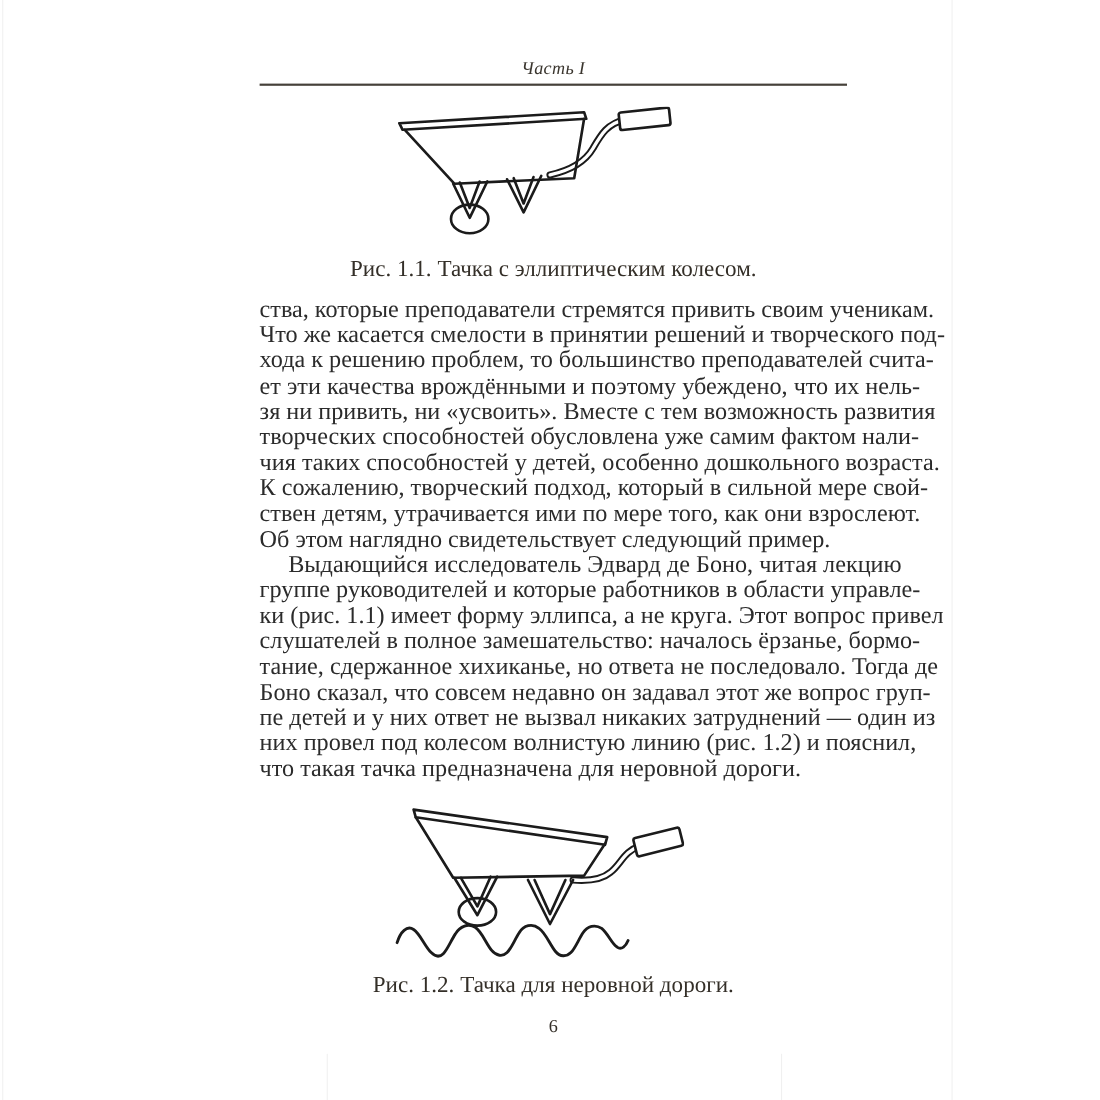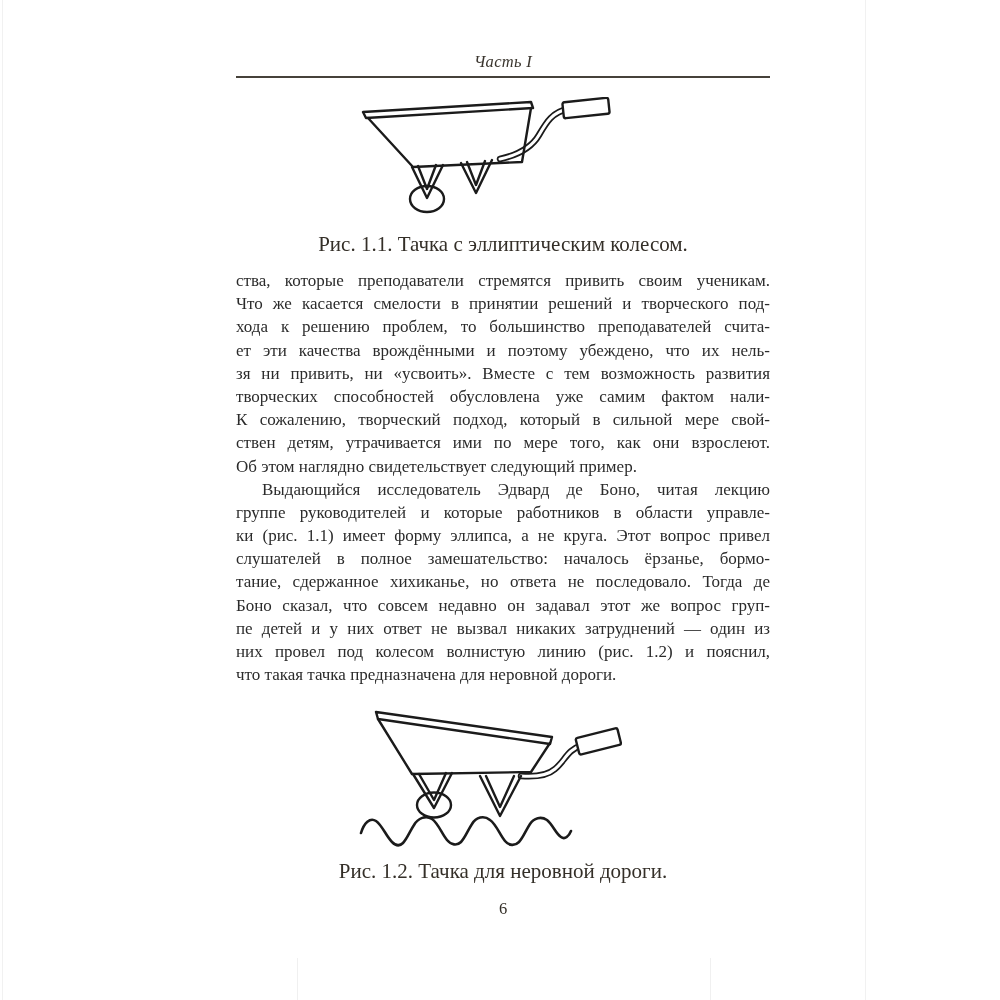--- a/index.html
+++ b/index.html
@@ -28,21 +28,21 @@
   .fig1 svg{margin:19px 0 0 124px;}
   .fig2 svg{margin:18px 0 0 114px;}
   .caption{
     text-align:center;
     font-size:21px;
     margin-top:9px;
     color:#342f28;
   }
   .body-text{
     margin-top:12px;
-    font-size:17px;
+    font-size:22px;
   }
   .line{
     height:23.2px;
     line-height:23.2px;
     white-space:nowrap;
     text-align:justify;
     text-align-last:justify;
   }
   .line.para-end{text-align-last:left;}
   .line.indent{text-indent:26px;}
@@ -92,20 +92,21 @@
     </div>
     <div class="caption">Рис. 1.1. Тачка с эллиптическим колесом.</div>
 
     <div class="body-text">
       <div class="line">ства, которые преподаватели стремятся привить своим ученикам.</div>
       <div class="line">Что же касается смелости в принятии решений и творческого под-</div>
       <div class="line">хода к решению проблем, то большинство преподавателей счита-</div>
       <div class="line">ет эти качества врождёнными и поэтому убеждено, что их нель-</div>
       <div class="line">зя ни привить, ни «усвоить». Вместе с тем возможность развития</div>
       <div class="line">творческих способностей обусловлена уже самим фактом нали-</div>
+      <div class="line">чия таких способностей у детей, особенно дошкольного возраста.</div>
       <div class="line">К сожалению, творческий подход, который в сильной мере свой-</div>
       <div class="line">ствен детям, утрачивается ими по мере того, как они взрослеют.</div>
       <div class="line para-end">Об этом наглядно свидетельствует следующий пример.</div>
       <div class="line indent">Выдающийся исследователь Эдвард де Боно, читая лекцию</div>
       <div class="line">группе руководителей и которые работников в области управле-</div>
       <div class="line">ки (рис. 1.1) имеет форму эллипса, а не круга. Этот вопрос привел</div>
       <div class="line">слушателей в полное замешательство: началось ёрзанье, бормо-</div>
       <div class="line">тание, сдержанное хихиканье, но ответа не последовало. Тогда де</div>
       <div class="line">Боно сказал, что совсем недавно он задавал этот же вопрос груп-</div>
       <div class="line">пе детей и у них ответ не вызвал никаких затруднений — один из</div>

